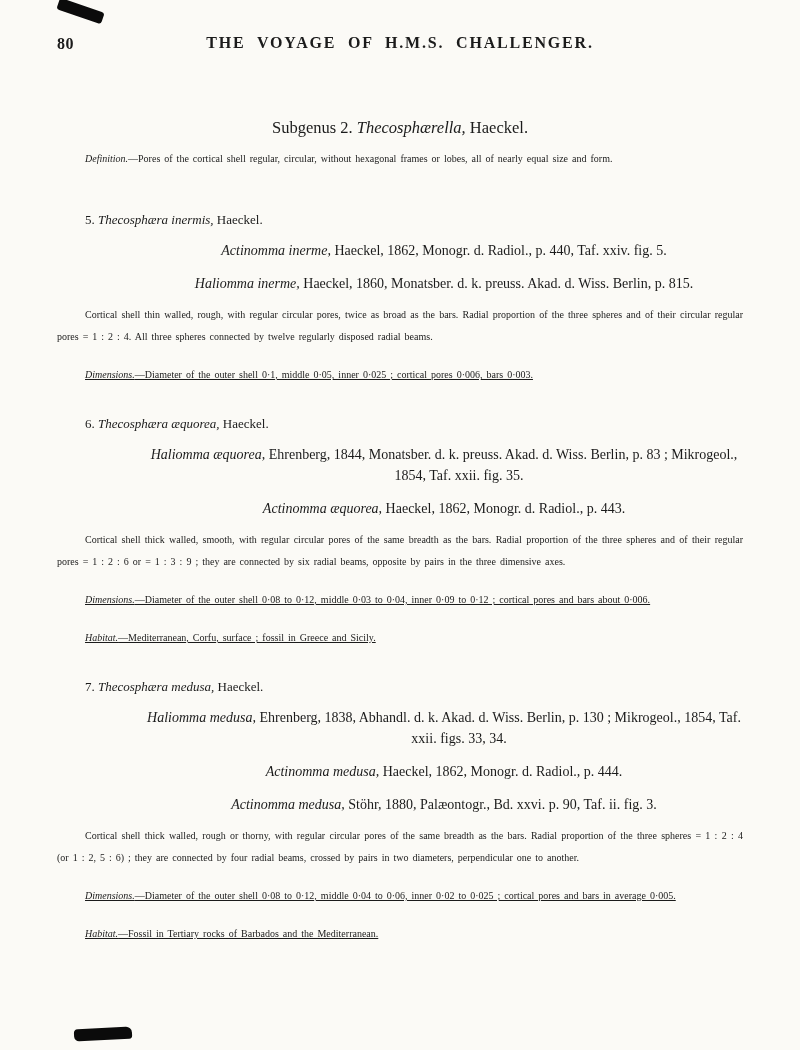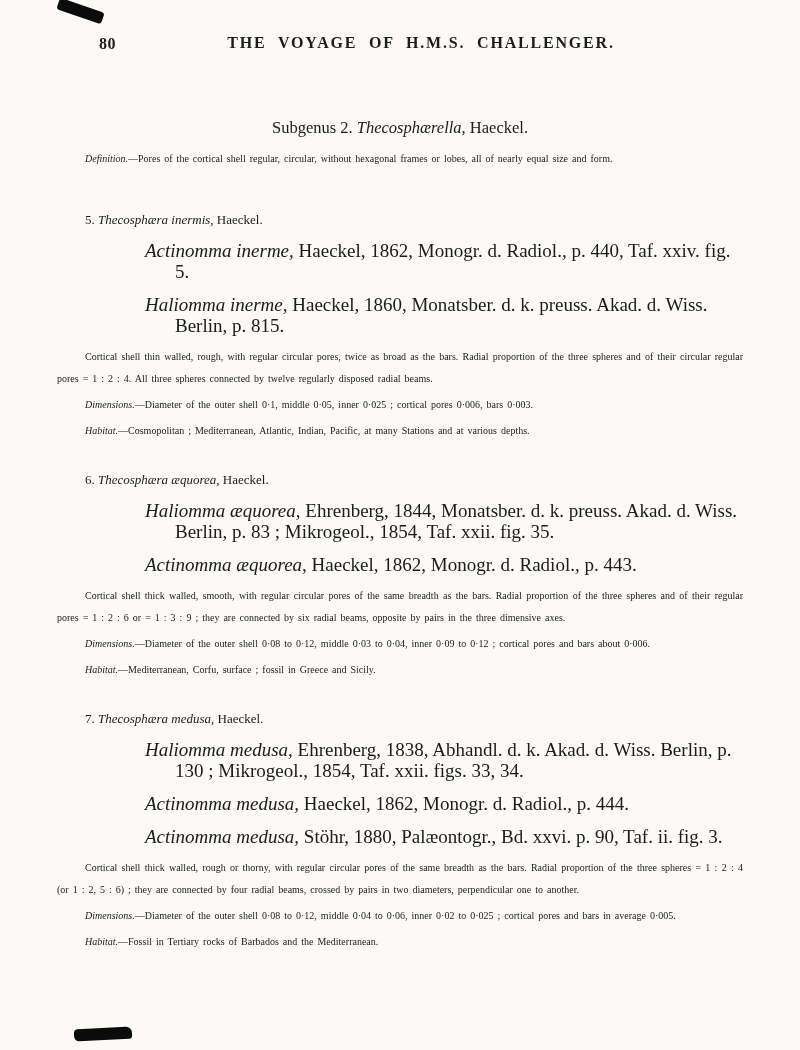--- a/index.html
+++ b/index.html
@@ -8,47 +8,47 @@
     width:800px; height:1050px;
     margin:0 auto;
     background:#fbfaf6;
     color:#1b1b1b;
     font-family:"Liberation Serif", serif;
     overflow:hidden;
   }
   .content { padding:34px 57px 0 57px; }
 
   
-  .running-head { position:relative; text-align:center; height:20px;margin-left:42px; }
+  .running-head { position:relative; text-align:center; height:20px; }
   .page-num { position:absolute; left:0; top:1px; font-size:16px; font-weight:600; letter-spacing:.5px; }
   .head-title { font-size:16px; font-weight:600; letter-spacing:1.8px; word-spacing:6px; }
 
   
   .subgenus { margin:64px 0 0 0; text-align:center; font-size:16.5px; font-weight:normal; }
   .it { font-style:italic; }
 
   
   .body {
     margin:10px 0 0 0;
     font-size:10px; line-height:22px;
     text-align:justify;
     text-indent:28px;
     word-spacing:1.5px;
   }
-  .body.cont { margin-top:4px; }
+  .body.cont { margin-top:16px;text-decoration:underline; }
 
   
   .species { margin-top:42px; }
   .species.tight { margin-top:30px; }
   .species-head { margin:0 0 0 28px; font-size:13px; font-weight:normal; }
   .citations { margin-top:9px; }
   .cite {
     margin:12px 0 0 118px;
     text-indent:-30px;
-    font-size:19px; line-height:21px;
+    font-size:14px; line-height:21px;text-align:center;
   }
 
   
   .artifact { position:absolute; background:#0b0b0b; }
   .artifact-top { left:57px; top:5px; width:47px; height:12px; transform:rotate(19deg); border-radius:3px; }
   .artifact-bottom { left:74px; top:1028px; width:58px; height:12px; transform:rotate(-3deg); border-radius:4px 6px 3px 5px; }
 </style>
 </head>
 <body>
 
@@ -77,21 +77,20 @@
         <span>5.</span>
         <span class="it">Thecosphæra inermis,</span>
         <span>Haeckel.</span>
       </h3>
       <div class="citations">
         <p class="cite"><span class="it">Actinomma inerme,</span><span> Haeckel, 1862, Monogr. d. Radiol., p. 440, Taf. xxiv. fig. 5.</span></p>
         <p class="cite"><span class="it">Haliomma inerme,</span><span> Haeckel, 1860, Monatsber. d. k. preuss. Akad. d. Wiss. Berlin, p. 815.</span></p>
       </div>
       <p class="body">Cortical shell thin walled, rough, with regular circular pores, twice as broad as the bars.  Radial proportion of the three spheres and of their circular regular pores = 1 : 2 : 4.  All three spheres connected by twelve regularly disposed radial beams.</p>
       <p class="body cont"><span class="it">Dimensions.</span><span>—Diameter of the outer shell 0·1, middle 0·05, inner 0·025 ; cortical pores 0·006, bars 0·003.</span></p>
-      <p class="body cont"><span class="it">Habitat.</span><span>—Cosmopolitan ; Mediterranean, Atlantic, Indian, Pacific, at many Stations and at various depths.</span></p>
     </section>
 
     <section class="species tight">
       <h3 class="species-head">
         <span>6.</span>
         <span class="it">Thecosphæra æquorea,</span>
         <span>Haeckel.</span>
       </h3>
       <div class="citations">
         <p class="cite"><span class="it">Haliomma æquorea,</span><span> Ehrenberg, 1844, Monatsber. d. k. preuss. Akad. d. Wiss. Berlin, p. 83 ; Mikrogeol., 1854, Taf. xxii. fig. 35.</span></p>

